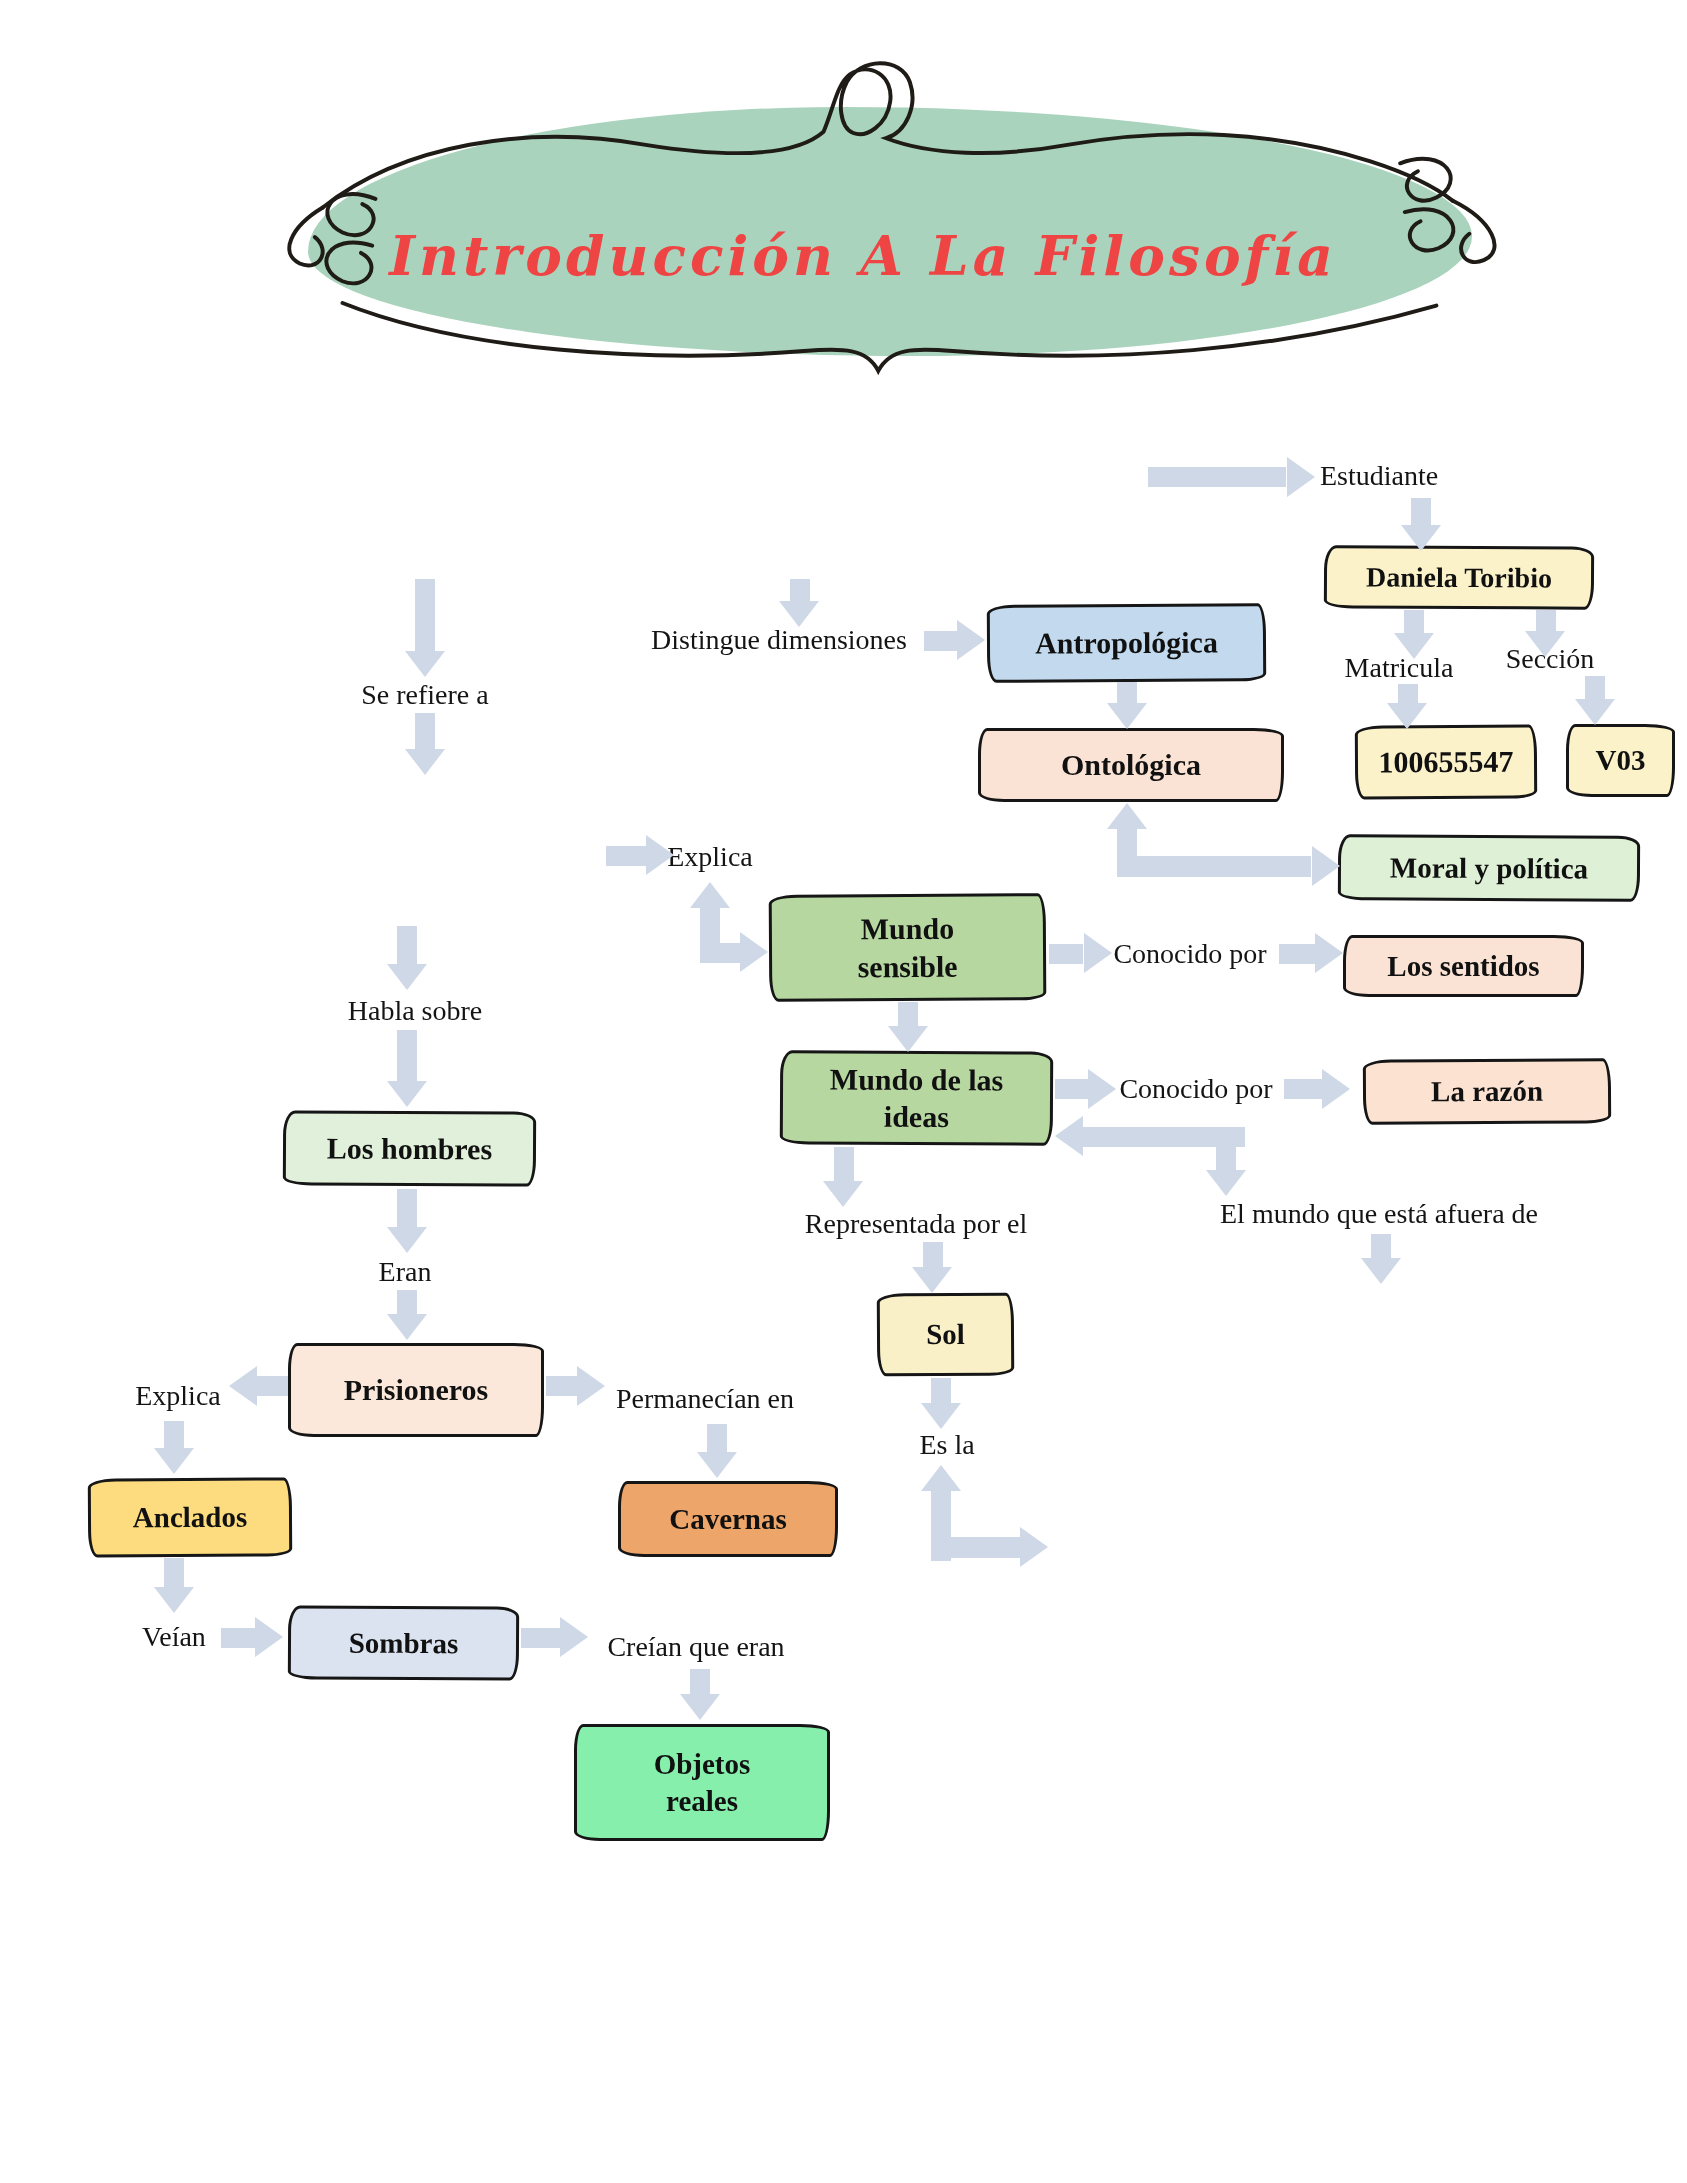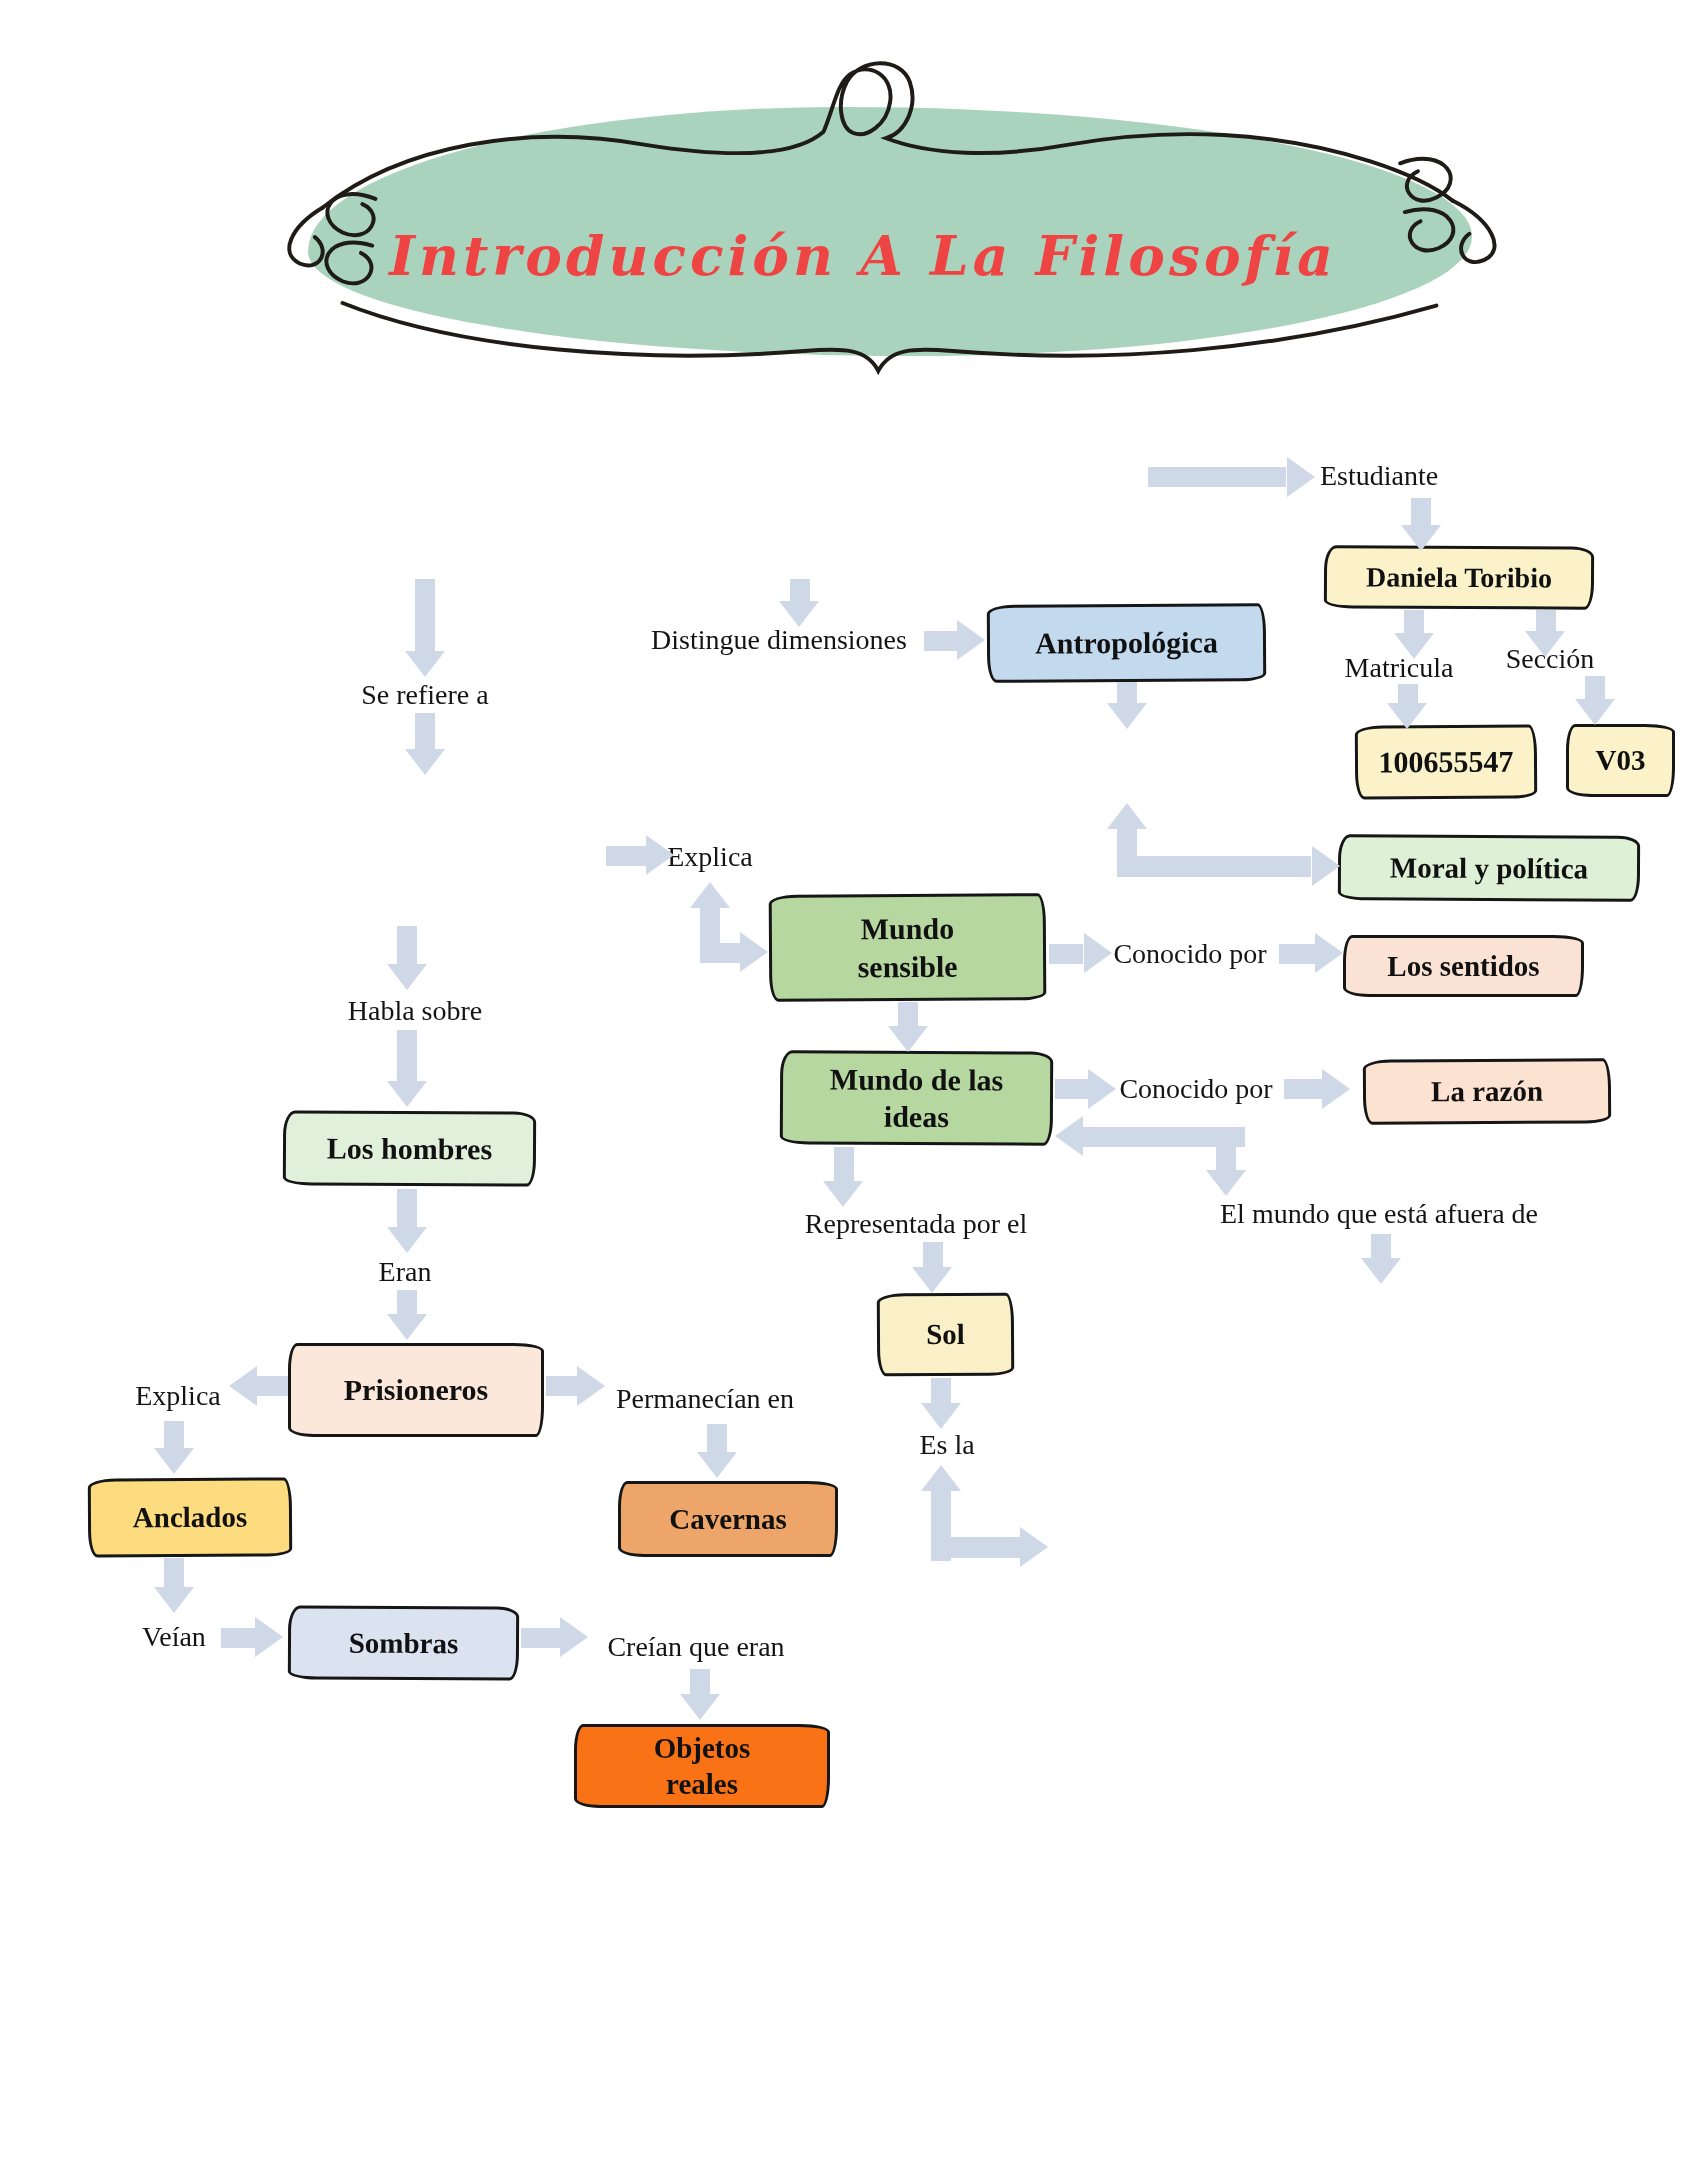--- a/index.html
+++ b/index.html
@@ -59,20 +59,23 @@
       <path d="M 140,390 C 320,462 600,482 840,463 C 900,458 936,459 953,493 C 971,459 1006,458 1066,463 C 1300,482 1560,463 1800,394"></path>
     </g>
   </svg>
   <div id="banner-title">Introducción A La Filosofía</div>
 
 
   <div class="box w2" style="left:987px;top:604px;width:279px;height:78px;background:#c3daee;font-size:30px;">
     <span>Antropológica</span>
   </div>
 
+  <div class="box w1" style="left:978px;top:728px;width:306px;height:74px;background:#fae3d4;font-size:30px;">
+    <span>Ontológica</span>
+  </div>
 
   <div class="box w3" style="left:1324px;top:546px;width:270px;height:63px;background:#fbf2ca;font-size:28px;">
     <span>Daniela Toribio</span>
   </div>
 
   <div class="box w2" style="left:1355px;top:725px;width:182px;height:74px;background:#fbf2ca;font-size:30px;">
     <span>100655547</span>
   </div>
 
   <div class="box w1" style="left:1566px;top:724px;width:109px;height:73px;background:#fbf2ca;font-size:29px;">
@@ -121,21 +124,21 @@
   </div>
 
   <div class="box w1" style="left:618px;top:1481px;width:220px;height:76px;background:#eda569;font-size:29px;">
     <span>Cavernas</span>
   </div>
 
   <div class="box w3" style="left:288px;top:1606px;width:231px;height:74px;background:#dbe3f1;font-size:29px;">
     <span>Sombras</span>
   </div>
 
-  <div class="box w1" style="left:574px;top:1724px;width:256px;height:84px;background:#f97316;font-size:29px;">
+  <div class="box w1" style="left:574px;top:1724px;width:256px;height:117px;background:#86efac;font-size:29px;">
     <span>Objetos</span>
     <span>reales</span>
   </div>
 
   <div class="lbl" style="left:1379px;top:476px;">Estudiante</div>
   <div class="lbl" style="left:1399px;top:668px;">Matricula</div>
   <div class="lbl" style="left:1550px;top:659px;">Sección</div>
   <div class="lbl" style="left:779px;top:640px;">Distingue dimensiones</div>
   <div class="lbl" style="left:425px;top:695px;">Se refiere a</div>
   <div class="lbl" style="left:710px;top:857px;">Explica</div>

